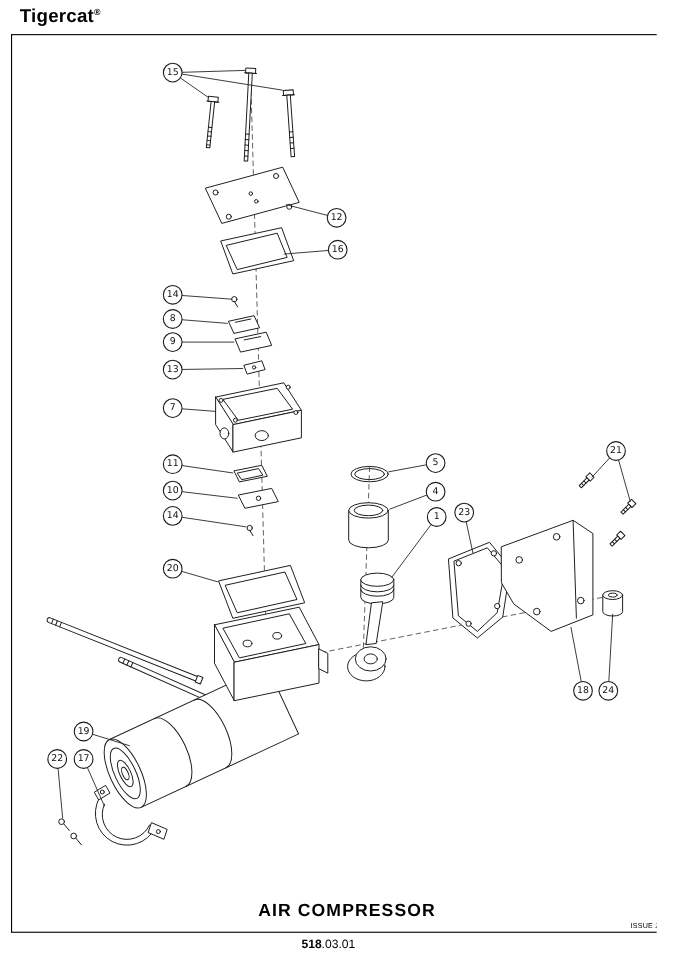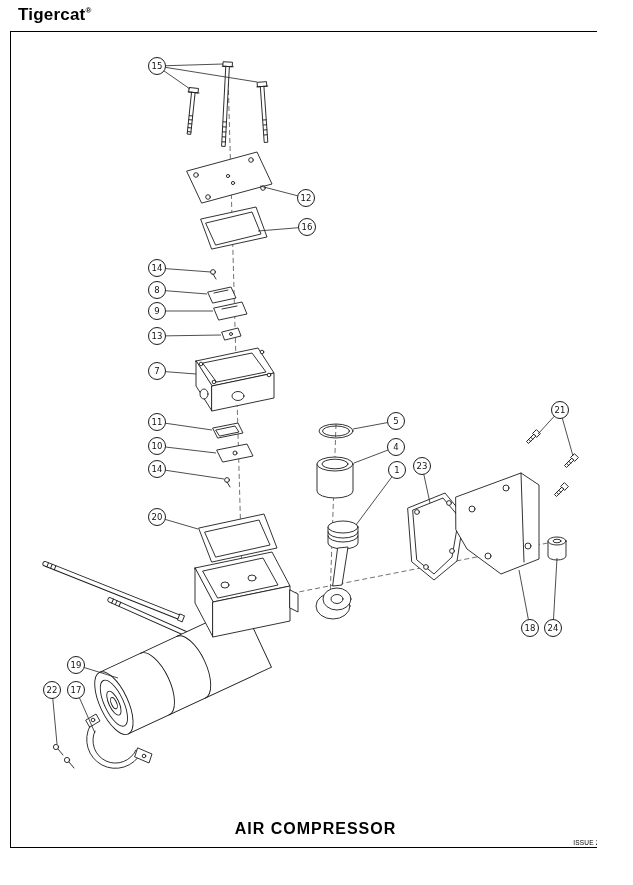--- a/index.html
+++ b/index.html
@@ -369,14 +369,17 @@
           <text x="76" y="690" dominant-baseline="central" class="callout-text">17</text>
         </g>
       </g>
   </svg>
 
   <div class="frame">
     <div class="diagram-title">AIR COMPRESSOR</div>
     <div class="issue">ISSUE 2 4.03</div>
   </div>
 
+  <div class="page-number">
+    <b>518</b><span>.03.01</span>
+  </div>
 
 </div>
 
 </body></html>

